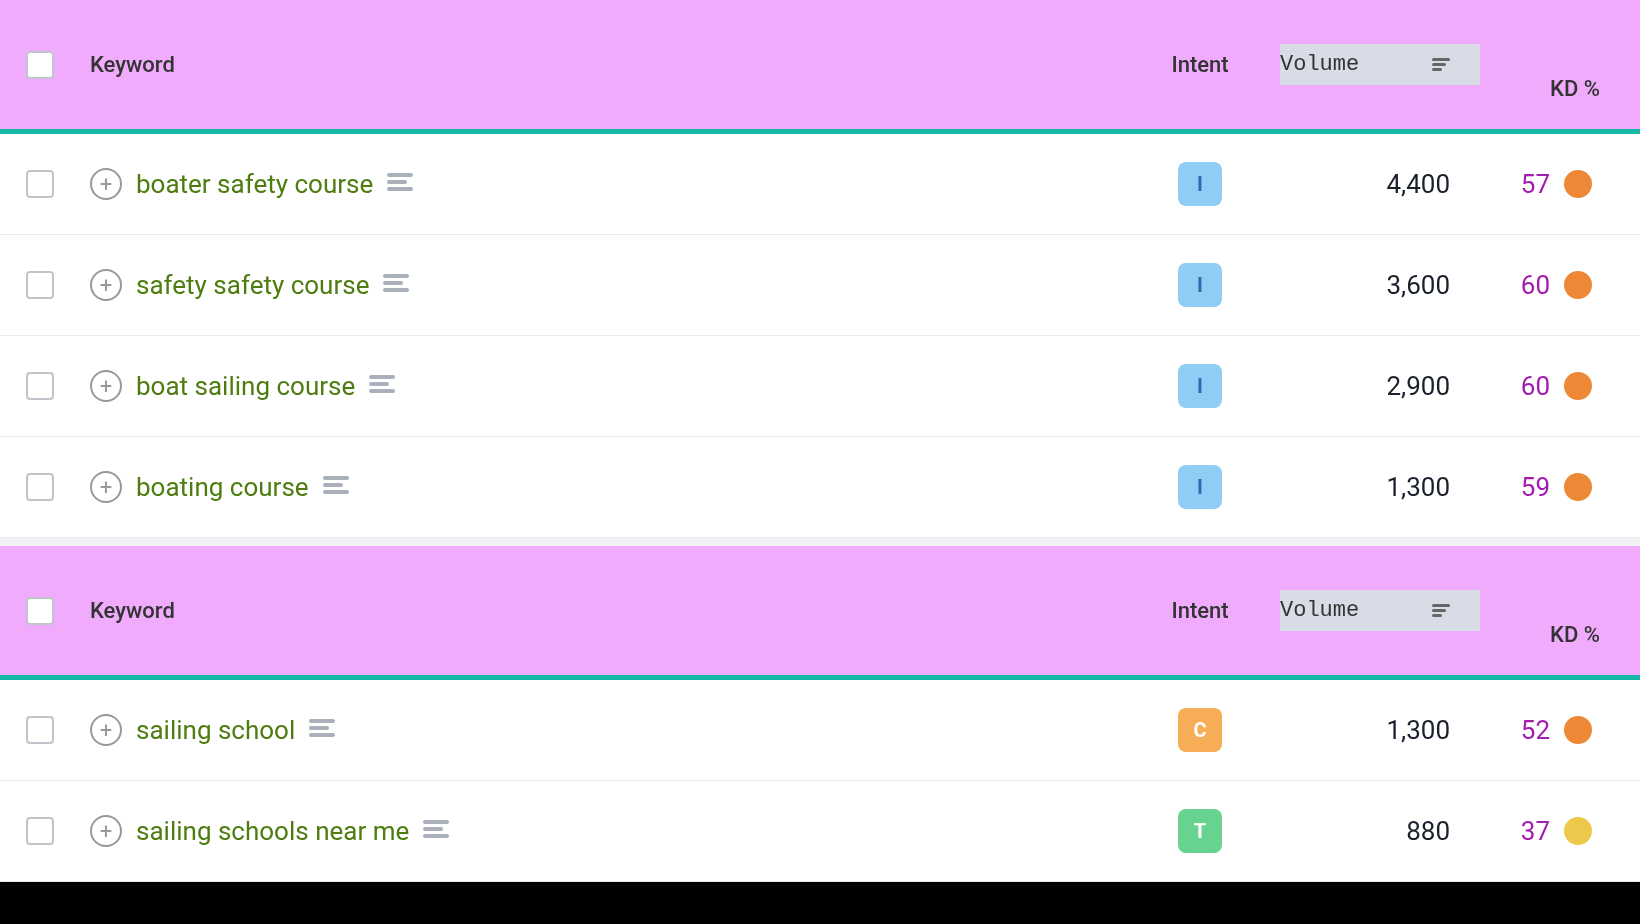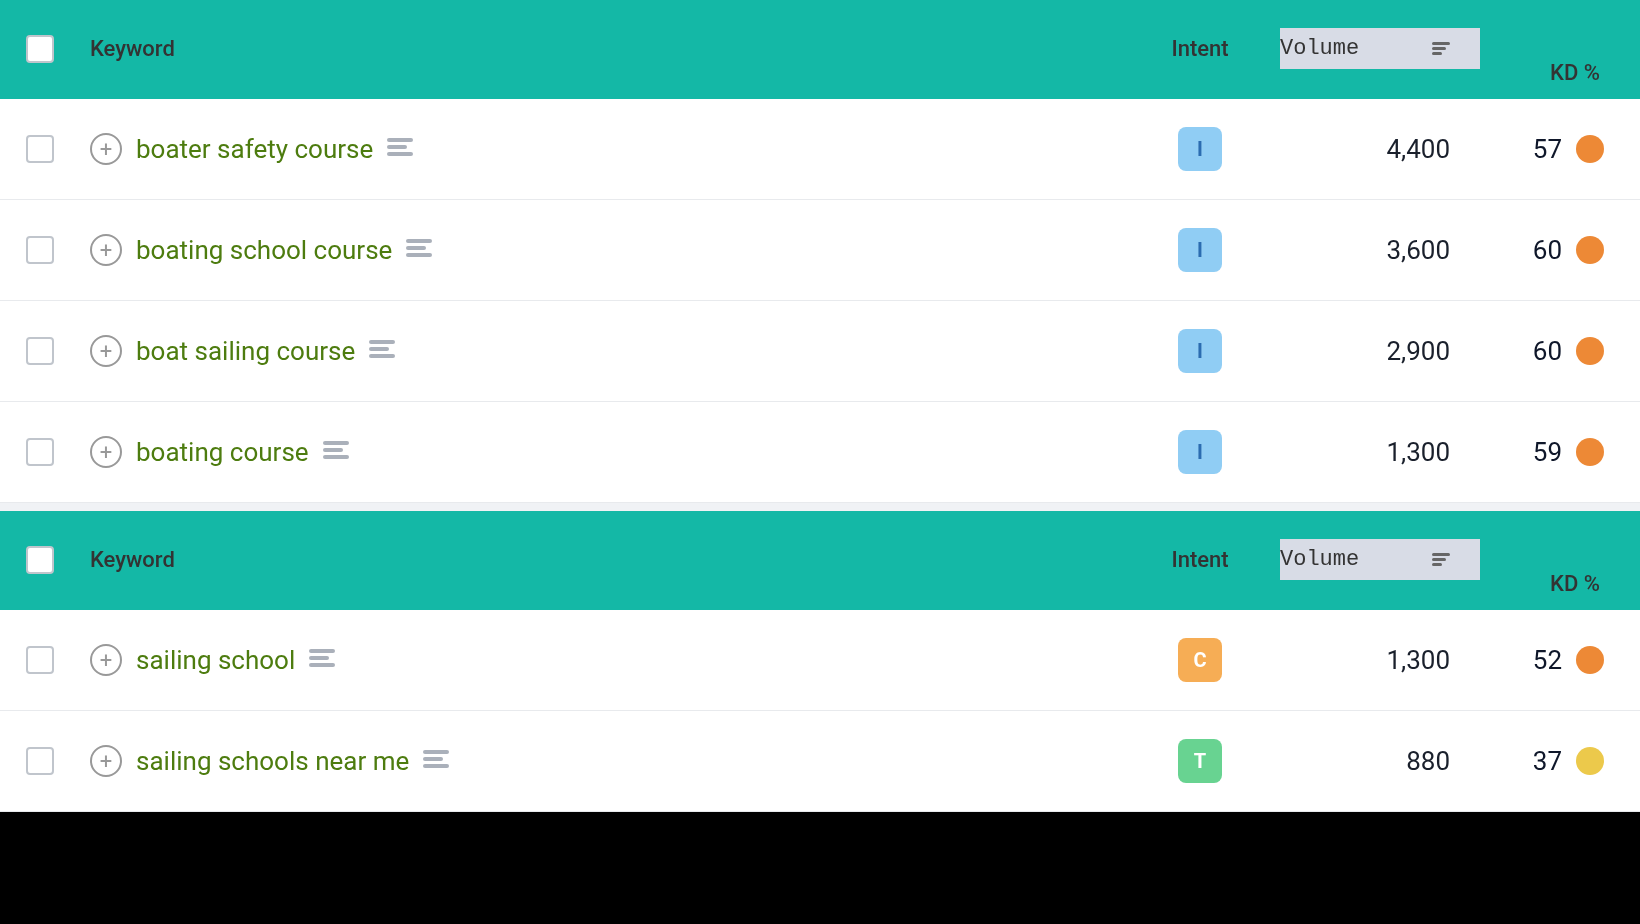--- a/index.html
+++ b/index.html
@@ -15,23 +15,23 @@
       min-height: 924px;
     }
 
     .table-container {
       width: 100%;
     }
 
     .table-header {
       display: grid;
       grid-template-columns: 80px 1fr 160px 200px 160px;
-      background: #14b8a6;
-      padding: 12px 0;
-      border-bottom: 2px solid #14b8a6;
+      background: #f0abfc;
+      padding: 28px 0;
+      border-bottom: 5px solid #14b8a6;
       align-items: center;
     }
 
     .table-header-cell {
       font-size: 22px;
       font-weight: 500;
       color: #333;
     }
 
     .table-header-cell.checkbox-col {
@@ -211,23 +211,23 @@
       font-size: 26px;
       color: #1a202c;
       font-weight: 400;
     }
 
     .kd-cell {
       display: flex;
       align-items: center;
       justify-content: flex-end;
       gap: 14px;
-      padding-right: 36px;
+      padding-right: 48px;
       font-size: 26px;
-      color: #0f172a;
+      color: #a21caf;
     }
 
     .kd-dot {
       width: 28px;
       height: 28px;
       border-radius: 50%;
     }
 
     .kd-dot.orange {
       background: #ed8936;
@@ -291,21 +291,21 @@
       <div class="kd-dot orange"></div>
     </div>
   </div>
 
   <div class="table-row">
     <div class="checkbox-cell">
       <input type="checkbox" class="checkbox" style="">
     </div>
     <div class="keyword-cell">
       <div class="add-icon">+</div>
-      <span class="keyword-text">boating school course</span>
+      <span class="keyword-text">safety safety course</span>
       <div class="serp-icon">
         <span></span>
           <span></span>
           <span></span>
       </div>
     </div>
     <div class="intent-cell">
       <div class="intent-badge informational">I</div>
     </div>
     <div class="volume-cell">3,600</div>

